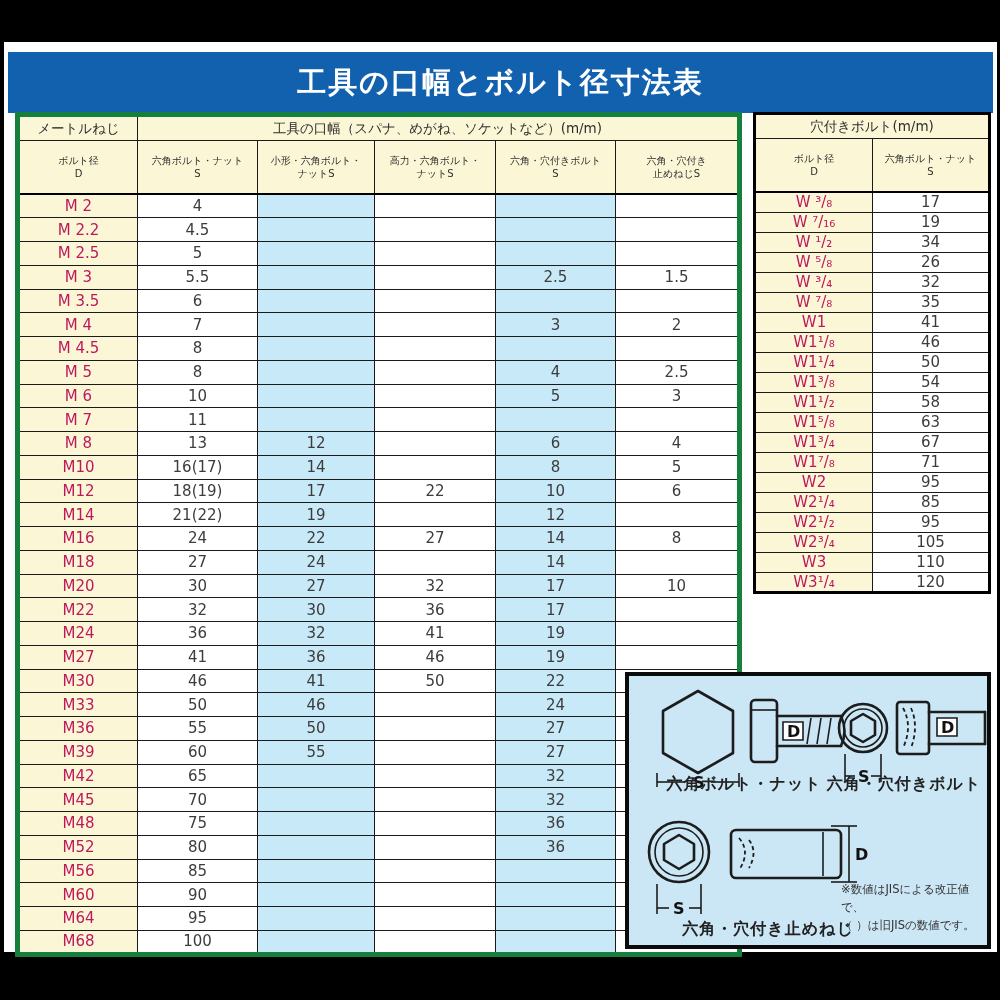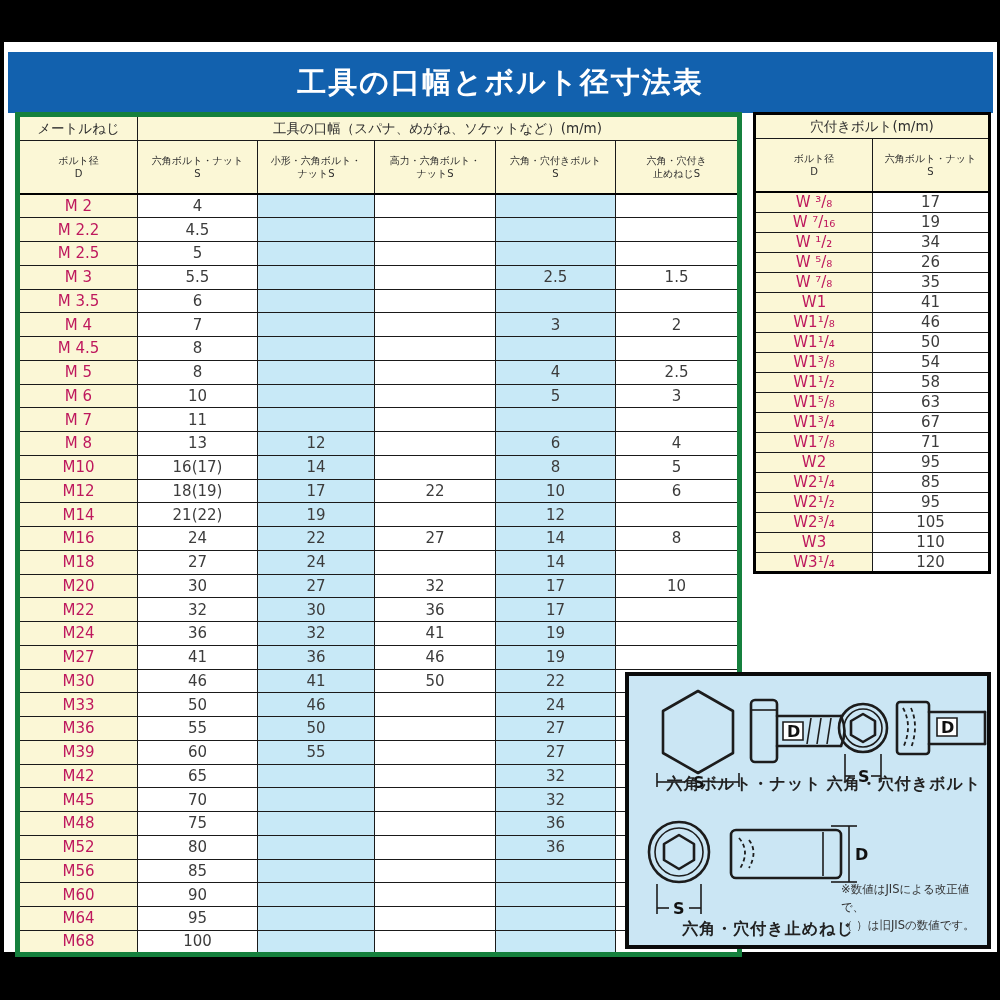--- a/index.html
+++ b/index.html
@@ -380,20 +380,24 @@
         </tr>
         <tr>
           <td class="c0">W ¹/₂</td>
           <td class="c1">34</td>
         </tr>
         <tr>
           <td class="c0">W ⁵/₈</td>
           <td class="c1">26</td>
         </tr>
         <tr>
+          <td class="c0">W ³/₄</td>
+          <td class="c1">32</td>
+        </tr>
+        <tr>
           <td class="c0">W ⁷/₈</td>
           <td class="c1">35</td>
         </tr>
         <tr>
           <td class="c0">W1</td>
           <td class="c1">41</td>
         </tr>
         <tr>
           <td class="c0">W1¹/₈</td>
           <td class="c1">46</td>

